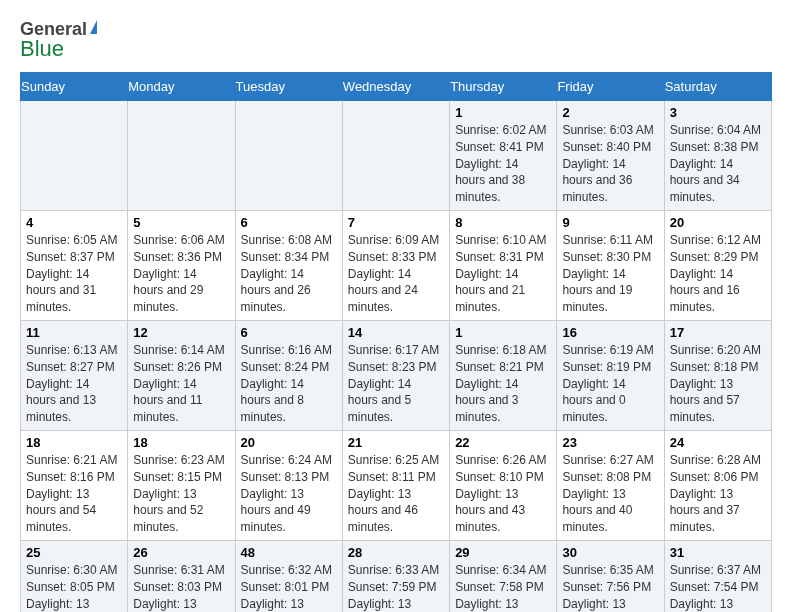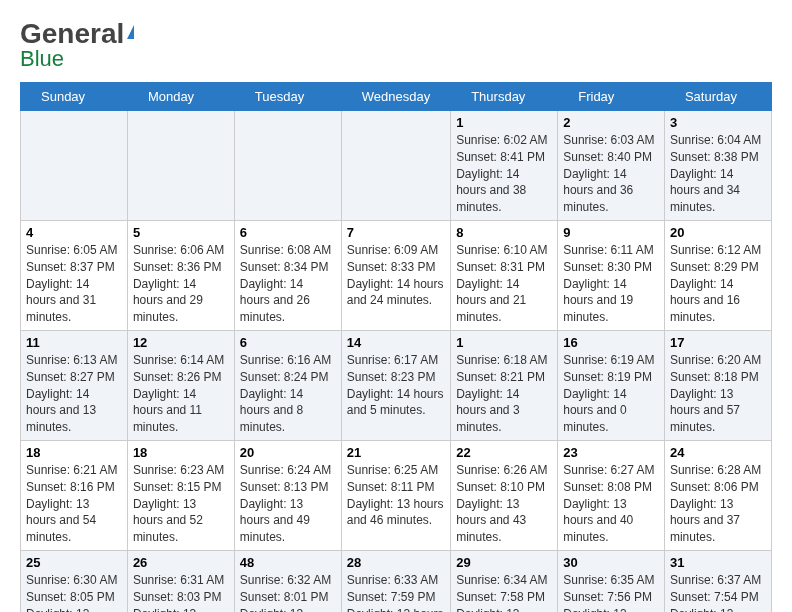--- a/index.html
+++ b/index.html
@@ -34,21 +34,21 @@
       color: #555;
     }
     table {
       width: 100%;
       border-collapse: collapse;
       font-size: 11px;
     }
     thead tr th {
       background-color: #2979c4;
       color: #fff;
-      padding: 6px 20px;
+      padding: 6px 0;
       text-align: left;
       font-size: 13px;
       font-weight: normal;
       border: 1px solid #2979c4;
     }
     tbody tr td {
       border: 1px solid #ccc;
       padding: 4px 5px;
       vertical-align: top;
       width: calc(100% / 7);
@@ -74,21 +74,21 @@
     .empty-cell {
       background-color: #f9f9f9;
     }
   </style>
 </head>
 <body>
 
 <div class="header-area">
   <div class="logo-wrapper">
     <div style="display:flex;align-items:center;line-height:1;">
-      <span style="font-size:28px;font-weight:bold;color:#444;">General</span>
+      <span style="font-size:18px;font-weight:bold;color:#444;">General</span>
       <span style="display:inline-block;width:0;height:0;border-left:7px solid transparent;border-right:0px solid transparent;border-bottom:14px solid #2979c4;margin-left:3px;position:relative;top:-2px;"></span>
     </div>
     <div style="font-size:22px;font-weight:normal;color:#15803d;margin-top:-2px;">Blue</div>
   </div>
 </div>
 
 <table>
   <thead>
     <tr id="header-row">
     <th>Sunday</th>

